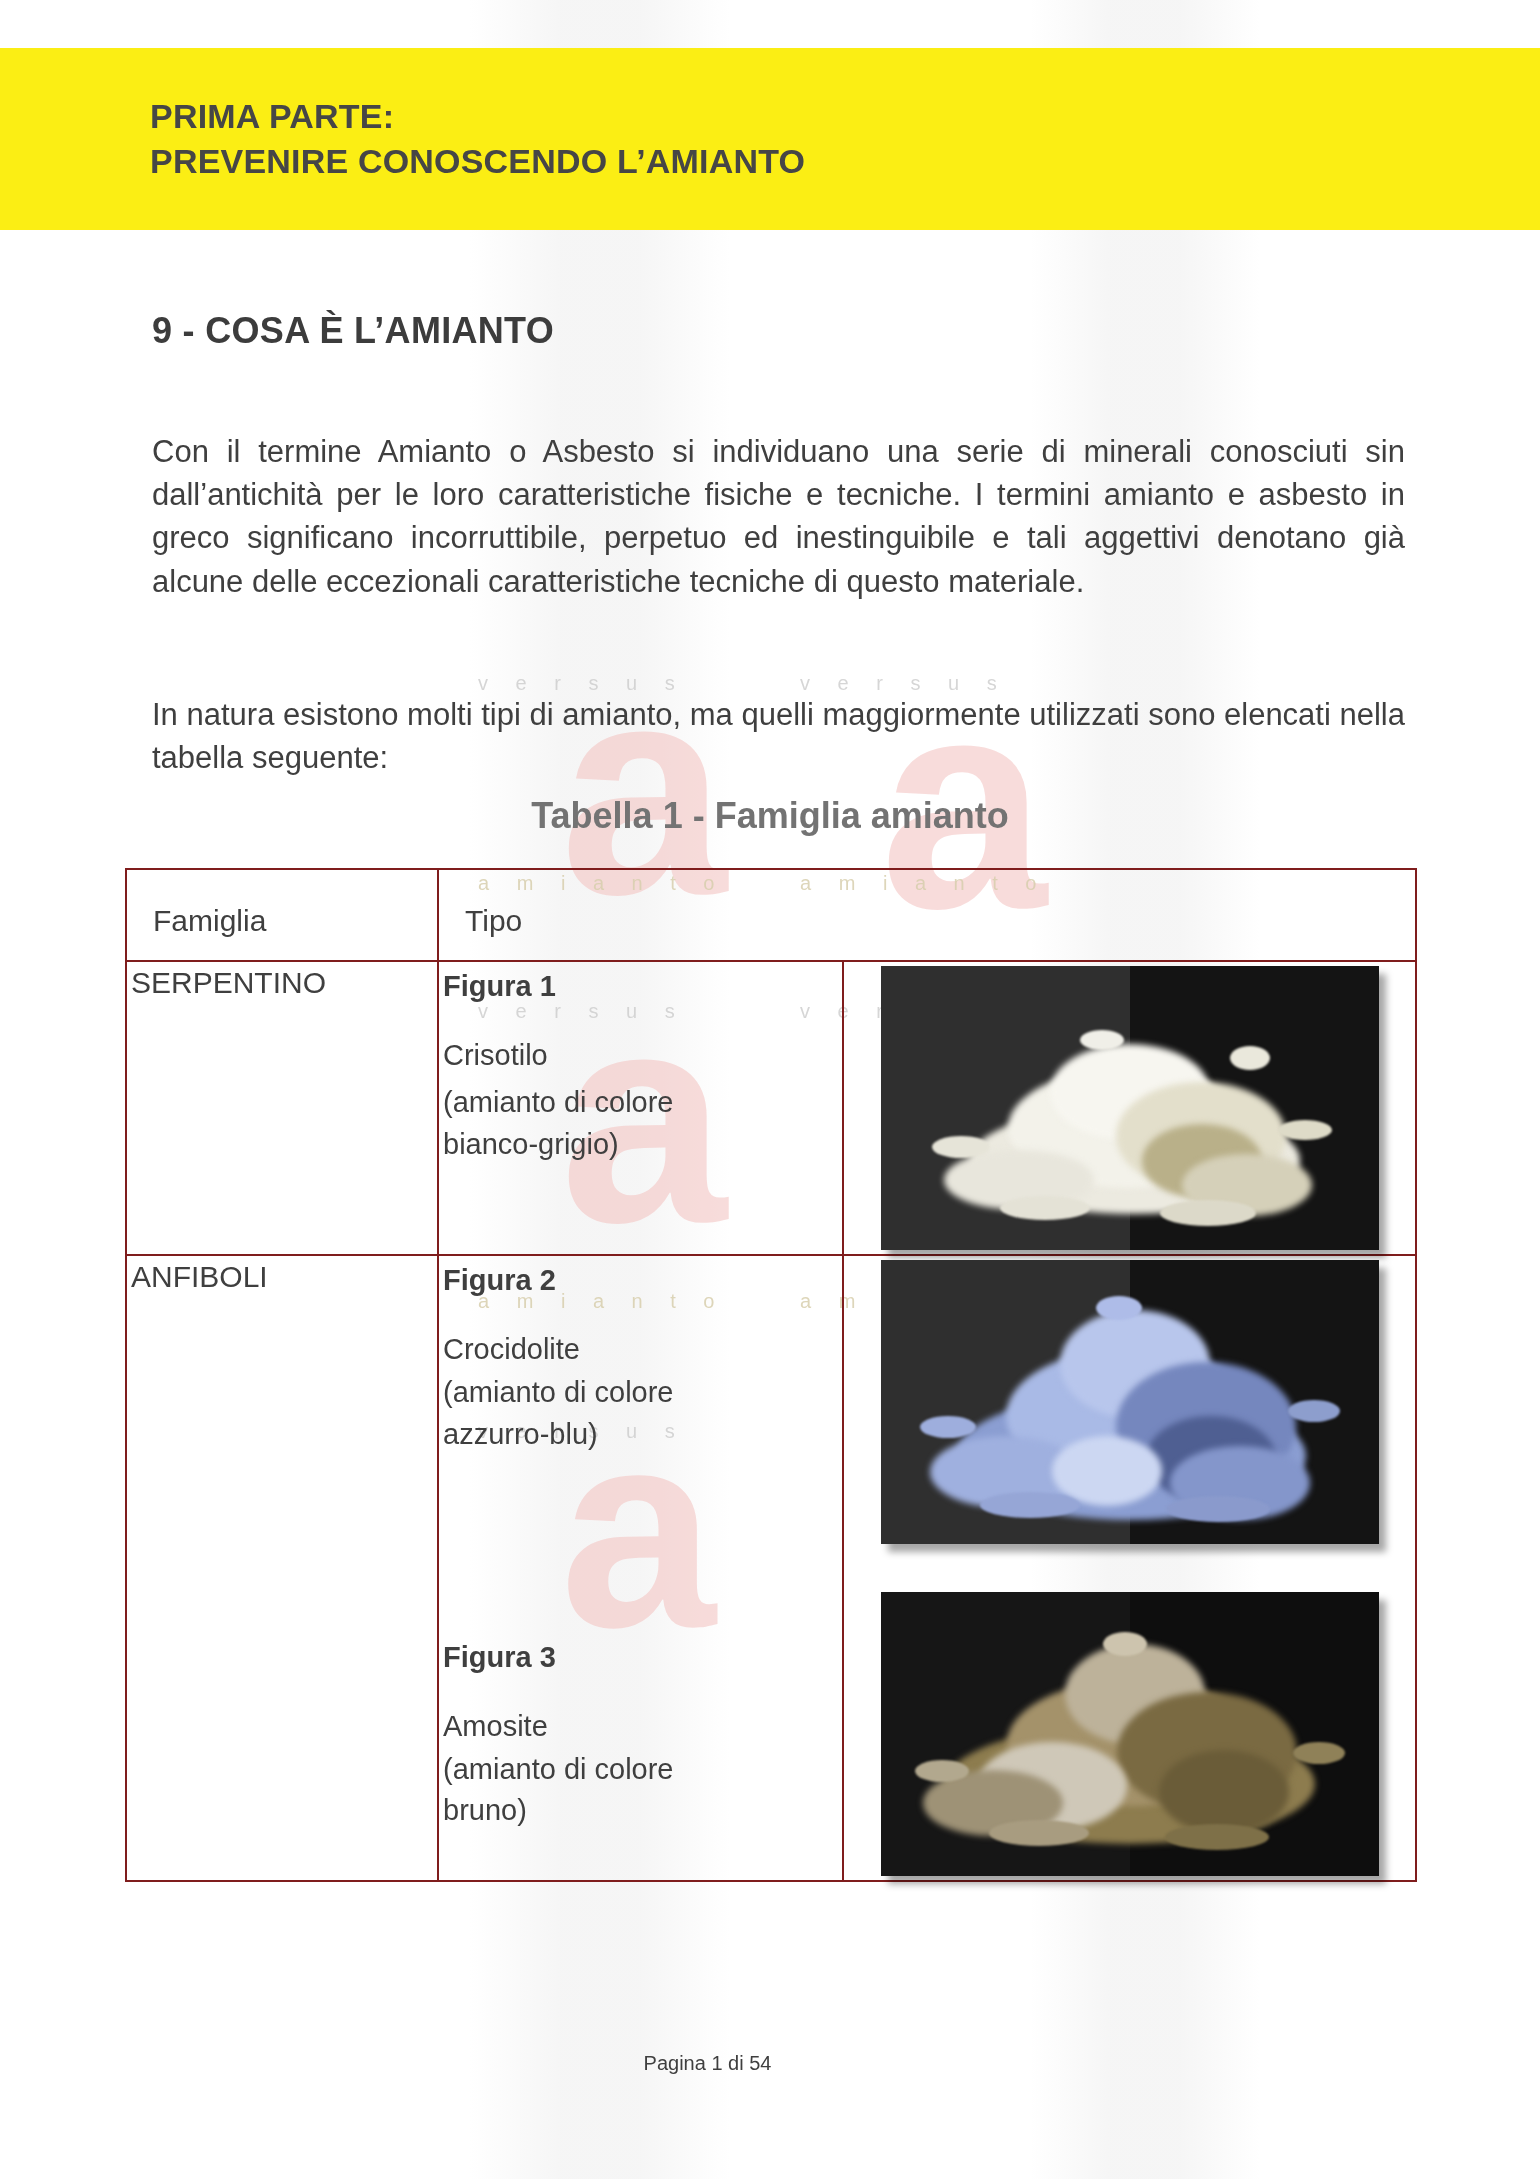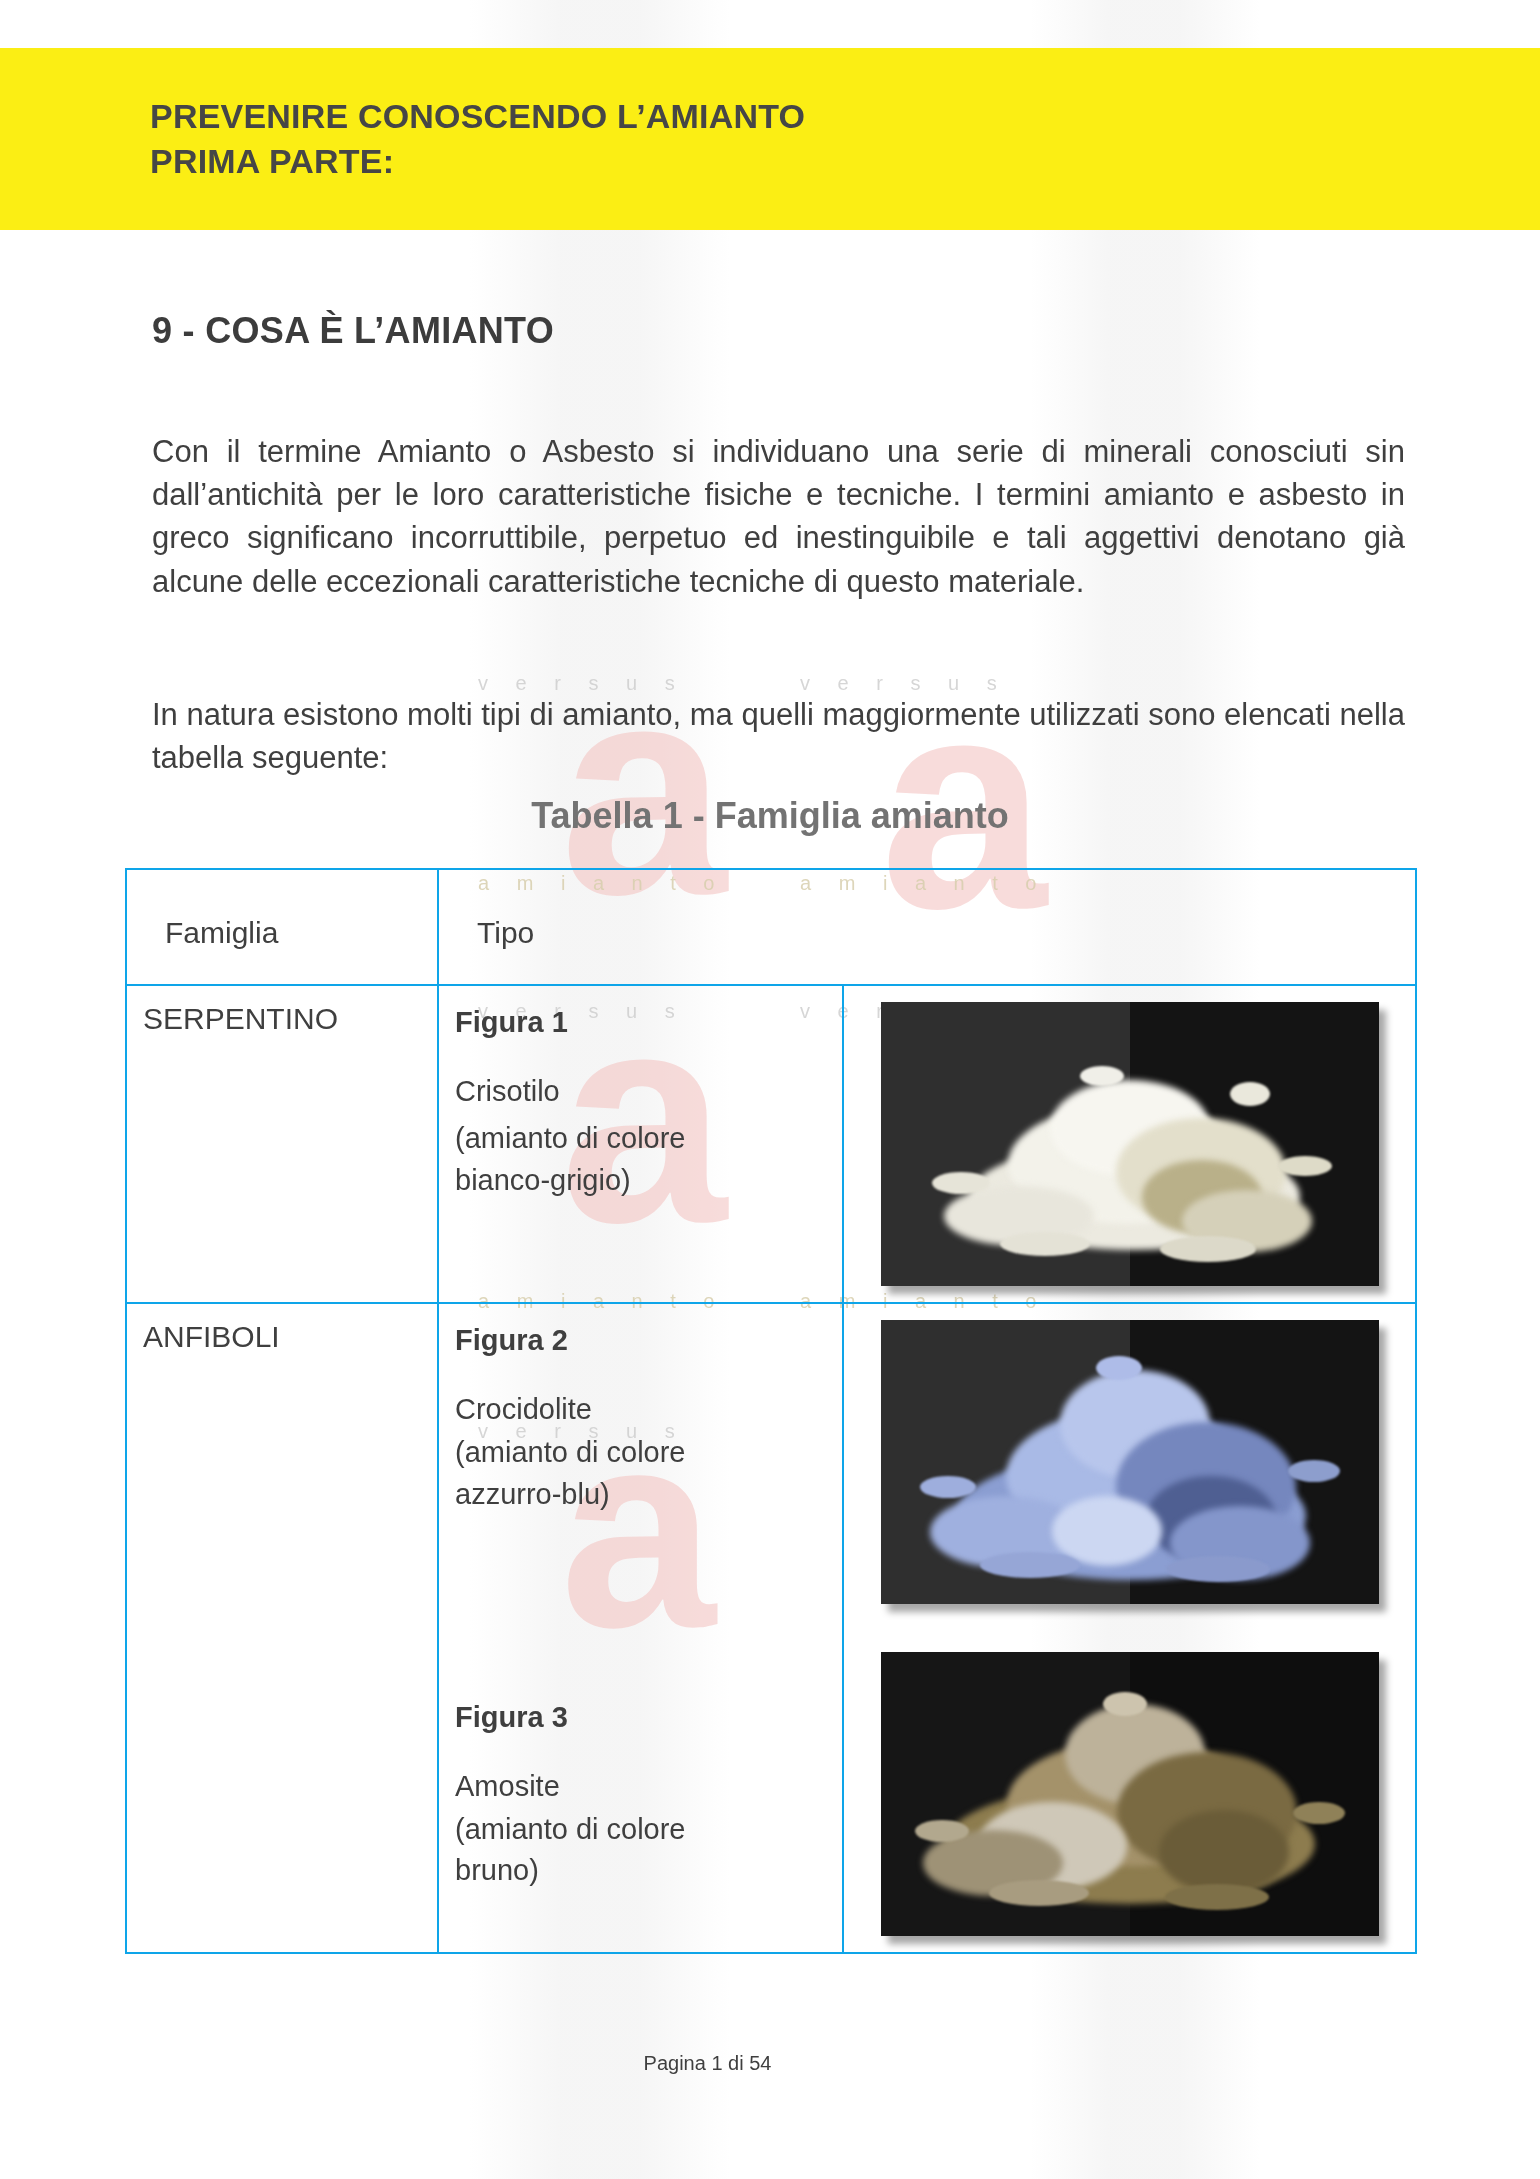--- a/index.html
+++ b/index.html
@@ -125,23 +125,23 @@
   #famiglia-table {
     position: absolute;
     left: 125px;
     top: 868px;
     width: 1290px;
     border-collapse: collapse;
     z-index: 4;
     table-layout: fixed;
   }
   #famiglia-table td, #famiglia-table th {
-    border: 2px solid #0ea5e9;
+    border: 2px solid #7f1d1d;
     vertical-align: top;
-    padding: 16px;
+    padding: 4px;
     background: transparent;
   }
   .col-famiglia { width: 312px; }
   .col-tipo     { width: 405px; }
   .col-figura   { width: 573px; }
 
   thead th {
     background: #fbf3ba;
     height: 82px;
   }
@@ -254,22 +254,22 @@
     <div class="wm-word tan" style="left:800px; top:1290px;">a m i a n t o</div>
 
     <div class="wm-word" style="left:478px; top:1420px;">v e r s u s</div>
     <div class="wm-a" style="left:560px; top:1420px; font-size:280px;">a</div>
   </div>
 
   <div id="content">
 
     <div id="banner">
       <div class="banner-inner">
+        <div class="banner-line">PRIMA PARTE:</div>
         <div class="banner-line">PREVENIRE CONOSCENDO L’AMIANTO</div>
-        <div class="banner-line">PRIMA PARTE:</div>
       </div>
     </div>
 
     <div id="section-heading">9 - COSA È L’AMIANTO</div>
 
     <div class="para" id="para-1">Con il termine Amianto o Asbesto si individuano una serie di minerali conosciuti sin dall’antichità per le loro caratteristiche fisiche e tecniche. I termini amianto e asbesto in greco significano incorruttibile, perpetuo ed inestinguibile e tali aggettivi denotano già alcune delle eccezionali caratteristiche tecniche di questo materiale.</div>
     <div class="para" id="para-2">In natura esistono molti tipi di amianto, ma quelli maggiormente utilizzati sono elencati nella tabella seguente:</div>
 
     <div id="table-caption">Tabella 1 - Famiglia amianto</div>
 

